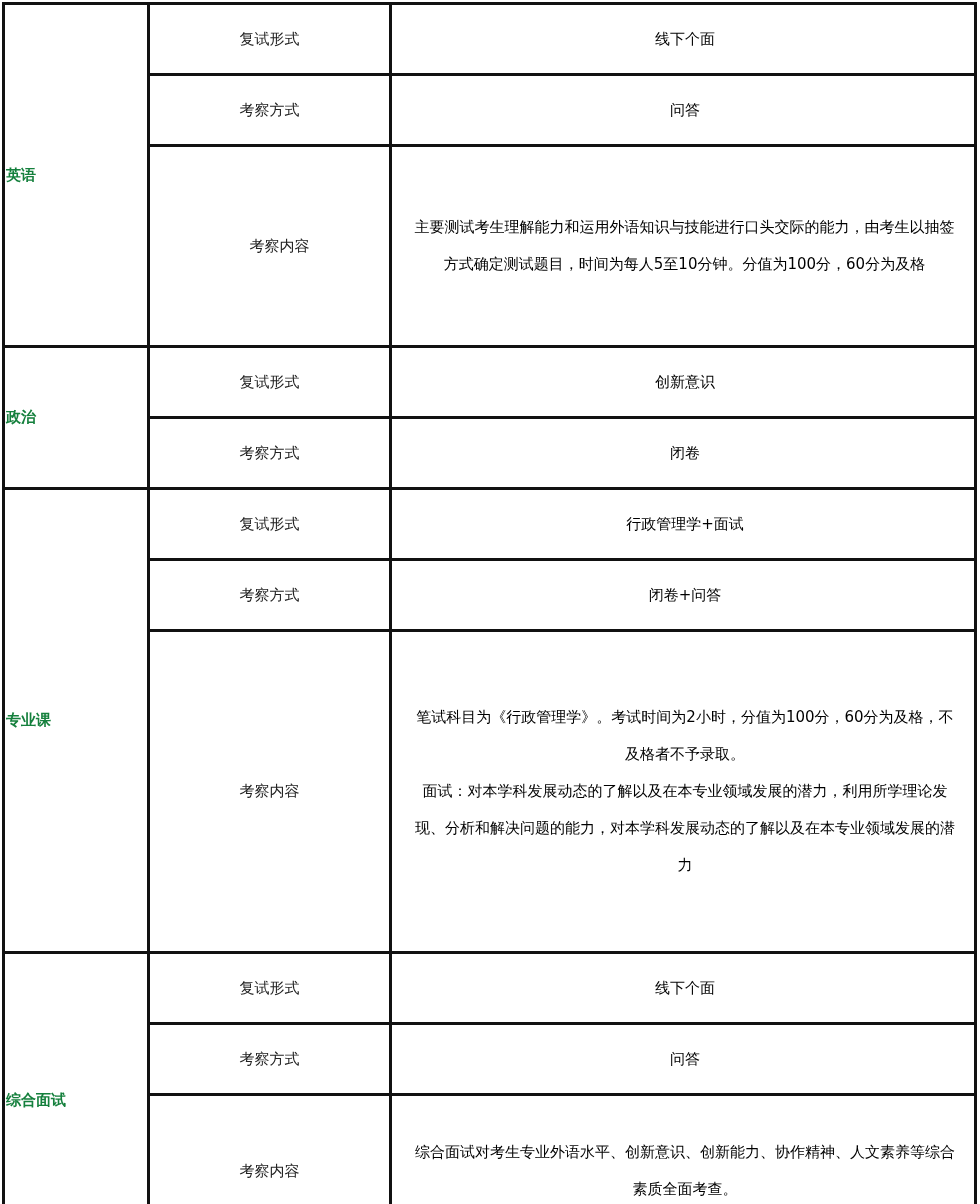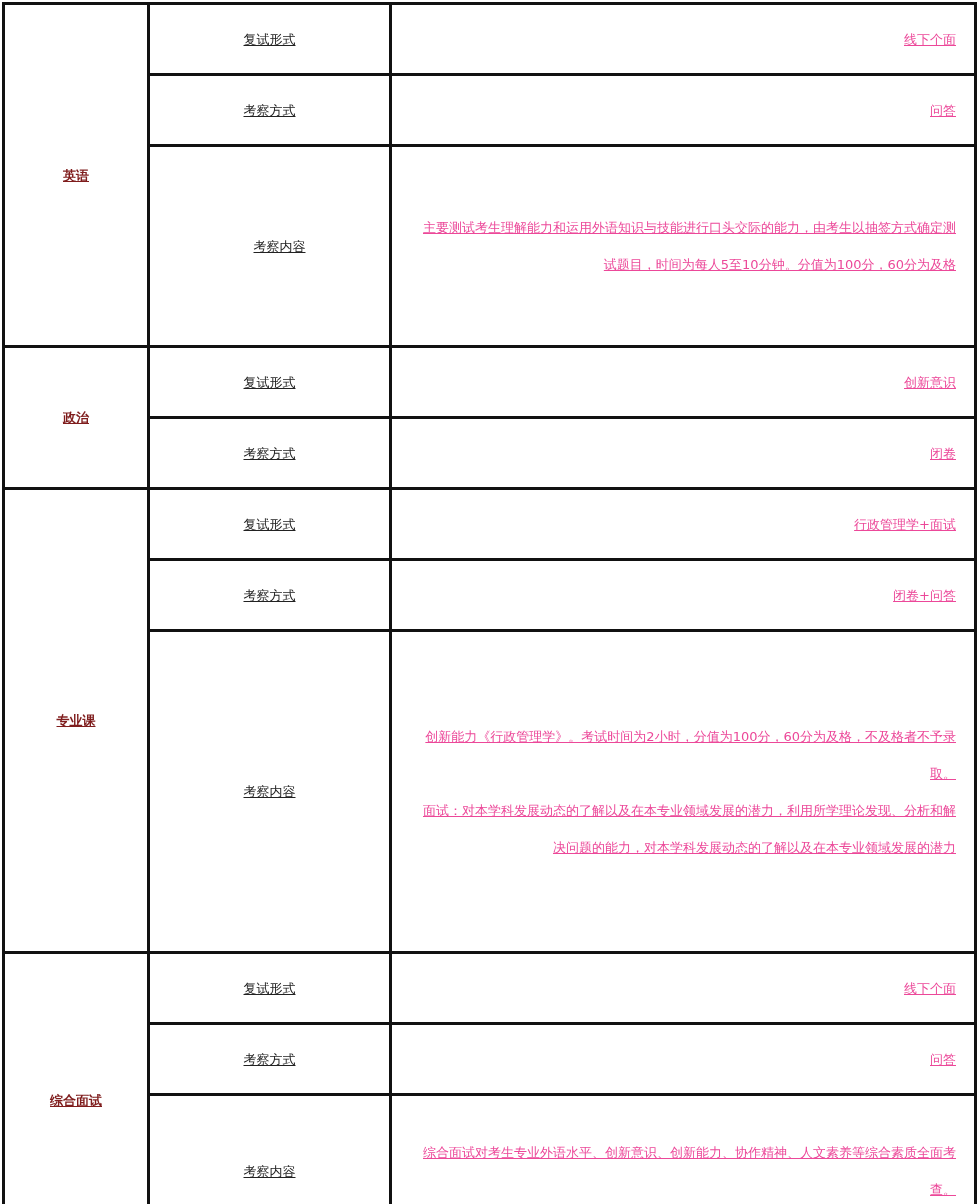--- a/index.html
+++ b/index.html
@@ -3,33 +3,32 @@
 <meta charset="utf-8">
 <style>
   html, body { margin: 0; padding: 0; background: #ffffff; }
   body { width: 980px; height: 1204px; overflow: hidden; font-family: "DejaVu Sans", "Liberation Sans", sans-serif; color: #222222; }
   table.exam {
     position: absolute; left: 2px; top: 2px;
     width: 975px; border-collapse: collapse; table-layout: fixed;
   }
   table.exam td {
     border: 3px solid #111111;
-    font-size: 13px;
+    font-size: 15px;
     line-height: 37px;
-    text-decoration: underline;
   }
   td.subject {
-    width: 140px; text-align: center; font-weight: bold; color: #7f1d1d;
+    width: 140px; text-align: left; font-weight: bold; color: #15803d;
     font-size: 21px;
   }
   td.item {
     width: 237px; text-align: center; color: #222222;
   }
   td.detail {
-    text-align: right; padding: 0 18px 0 22px; color: #ec4899; margin-left: 38px;
+    text-align: center; padding: 0 18px 0 22px; color: #000000; margin-left: 38px;
   }
   td.detail .para { display: block; }
   tr.r-short td { height: 66px; }
   tr.r-en-content td { height: 196px; padding-left: 21px; }
   tr.r-zy-content td { height: 317px; }
   tr.r-zh-content td { height: 148px; }
 </style>
 </head>
 <body>
 
@@ -79,21 +78,21 @@
     </tr>
     <tr class="r-short">
       <td class="item">考察方式</td>
       <td class="detail">
           <span class="para">闭卷+问答</span>
         </td>
     </tr>
     <tr class="r-zy-content">
       <td class="item">考察内容</td>
       <td class="detail">
-        <span class="para">创新能力《行政管理学》。考试时间为2小时，分值为100分，60分为及格，不及格者不予录取。</span>
+        <span class="para">笔试科目为《行政管理学》。考试时间为2小时，分值为100分，60分为及格，不及格者不予录取。</span>
         <span class="para">面试：对本学科发展动态的了解以及在本专业领域发展的潜力，利用所学理论发现、分析和解决问题的能力，对本学科发展动态的了解以及在本专业领域发展的潜力</span>
       </td>
     </tr>
 
     <tr class="r-short">
       <td class="subject" rowspan="3">综合面试</td>
       <td class="item">复试形式</td>
       <td class="detail">
           <span class="para">线下个面</span>
         </td>

